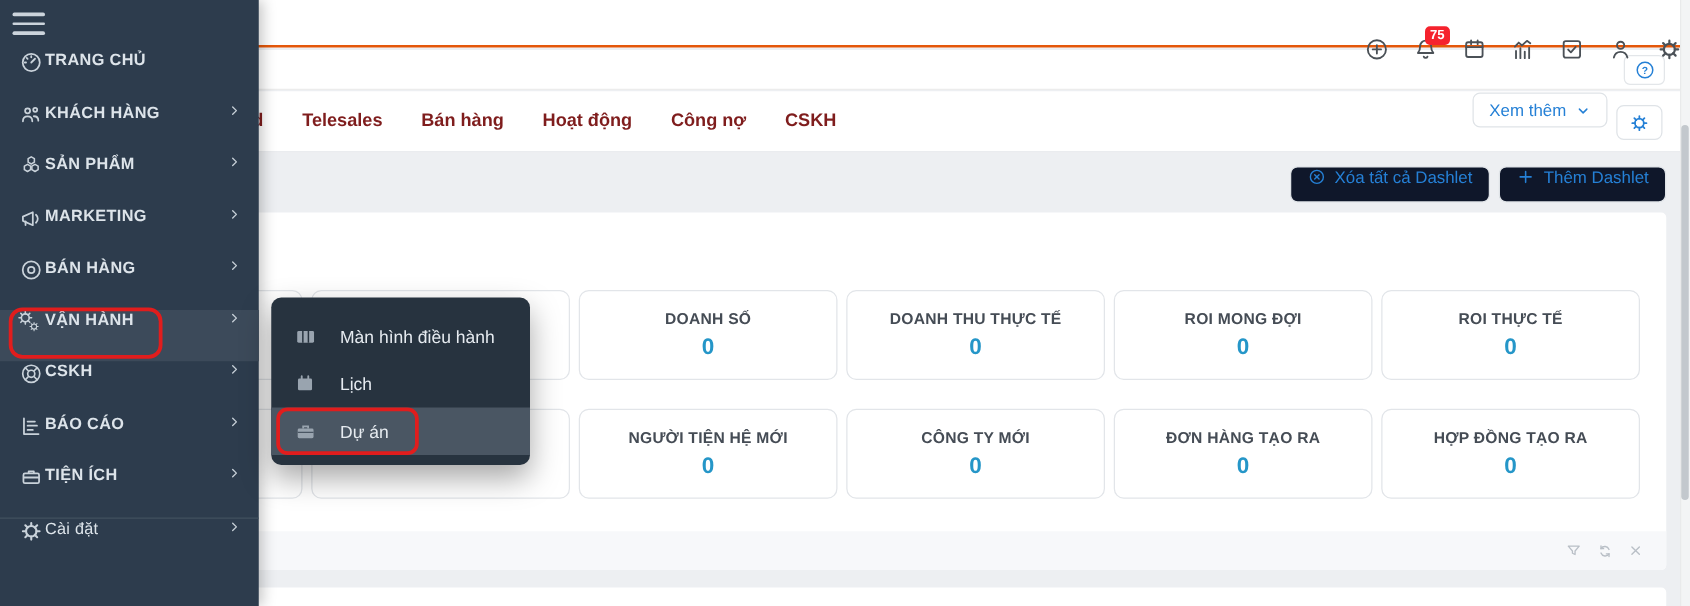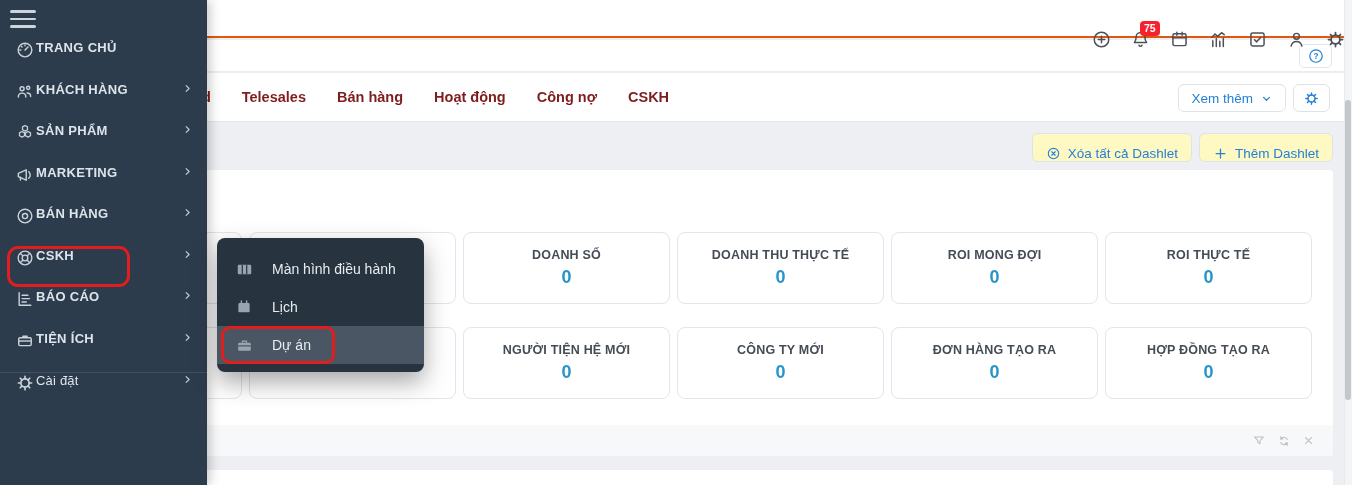--- a/index.html
+++ b/index.html
@@ -17,26 +17,26 @@
   .badge { position:absolute; top:-7px; left:11px; background:#f5222d; color:#fff; font-size:10.5px; font-weight:700; line-height:1; padding:2px 4px; border-radius:4px; }
 
   
   .bar2 { position:absolute; top:40px; left:0; width:100%; height:32px; background:#fff; border-bottom:1px solid #ececec; z-index:4; }
   .help-btn { position:absolute; right:20px; top:4px; width:33px; height:24px; border:1px solid #e3e6e9; border-radius:5px; background:#fff; display:flex; align-items:center; justify-content:center; color:#2580d6; cursor:pointer; }
 
   
   .tabsbar { position:absolute; top:73px; left:0; width:100%; height:49px; background:#fff; border-bottom:1px solid #e3e6ea; z-index:4; }
   .tabs { position:absolute; left:135px; top:0; height:100%; display:flex; align-items:center; gap:31px; }
   .tab { font-size:14.5px; font-weight:600; color:#7f1d1d; cursor:pointer; white-space:nowrap; }
-  .more-btn { position:absolute; right:66px; top:11px; height:28px; padding:0 12px; border:1px solid #dfe3e7; border-radius:6px; background:#fff; display:flex; align-items:center; gap:7px; color:#2580d6; font-size:13.5px; cursor:pointer; }
+  .more-btn { position:absolute; right:66px; top:1px; height:28px; padding:0 12px; border:1px solid #dfe3e7; border-radius:6px; background:#fff; display:flex; align-items:center; gap:7px; color:#2580d6; font-size:13.5px; cursor:pointer; }
   .gear-btn { position:absolute; right:22px; top:11px; width:37px; height:28px; border:1px solid #dfe3e7; border-radius:6px; background:#fff; display:flex; align-items:center; justify-content:center; color:#2580d6; cursor:pointer; }
 
   
   .dash-actions { position:absolute; top:133px; right:19px; display:flex; gap:7px; z-index:3; }
-  .dash-btn { height:29px; padding:0 13px; border:1px solid #dfe3e7; border-radius:6px; background:#fef9c3; display:flex; align-items:flex-end; gap:7px; color:#2580d6; font-size:13.5px; cursor:pointer; white-space:nowrap; }
+  .dash-btn { height:29px; padding:0 13px; border:1px solid #dfe3e7; border-radius:6px; background:#0f172a; display:flex; align-items:flex-start; gap:7px; color:#2580d6; font-size:13.5px; cursor:pointer; white-space:nowrap; }
 
   
   .panel { position:absolute; left:16px; top:170px; width:1317px; height:286px; background:#fff; border-radius:4px; z-index:2; }
   .cards-row { position:absolute; left:19px; display:flex; gap:7px;margin-top:10px; }
   .row1 { top:52px; } .row2 { top:147px; }
   .card { width:207px; height:72px; background:#fff; border:1px solid #e2e5e9; border-radius:8px; display:flex; flex-direction:column; align-items:center; justify-content:center; gap:5px; }
   .card-title { font-size:12.5px; font-weight:700; color:#454c55; letter-spacing:.2px; }
   .card-value { font-size:18px; font-weight:700; color:#2596c8; }
   .panel-footer { position:absolute; left:0; bottom:0; width:100%; height:31px; background:#f7f8fa; border-radius:0 0 4px 4px; display:flex; align-items:center; justify-content:flex-end; gap:11px; padding-right:18px; color:#b9bfc6; }
   .pf-ico { display:flex; align-items:center; cursor:pointer; }
@@ -323,20 +323,34 @@
             </svg>
         </span>
         <span>BÁN HÀNG</span>
         <span class="chev">
             <svg width="13" height="13" viewBox="0 0 24 24">
               <use href="#g-chev-r"></use>
             </svg>
           </span>
       </div>
 
+      <div class="nav-item active">
+        <span class="nico">
+          <svg width="21" height="21" viewBox="0 0 24 24">
+              <use href="#g-gear" transform="translate(-1.5,-1.5) scale(0.72)"></use>
+              <use href="#g-gear" transform="translate(9.5,9.5) scale(0.47)"></use>
+            </svg>
+        </span>
+        <span>VẬN HÀNH</span>
+        <span class="chev">
+            <svg width="13" height="13" viewBox="0 0 24 24">
+              <use href="#g-chev-r"></use>
+            </svg>
+          </span>
+      </div>
 
       <div class="nav-item">
         <span class="nico">
           <svg width="20" height="20" viewBox="0 0 24 24" fill="none" stroke="currentColor" stroke-width="1.6">
               <circle cx="12" cy="12" r="8.2"></circle>
               <circle cx="12" cy="12" r="3.4"></circle>
               <path d="M14.4 9.6l3.4-3.4M14.4 14.4l3.4 3.4M9.6 9.6L6.2 6.2M9.6 14.4l-3.4 3.4"></path>
             </svg>
         </span>
         <span>CSKH</span>

